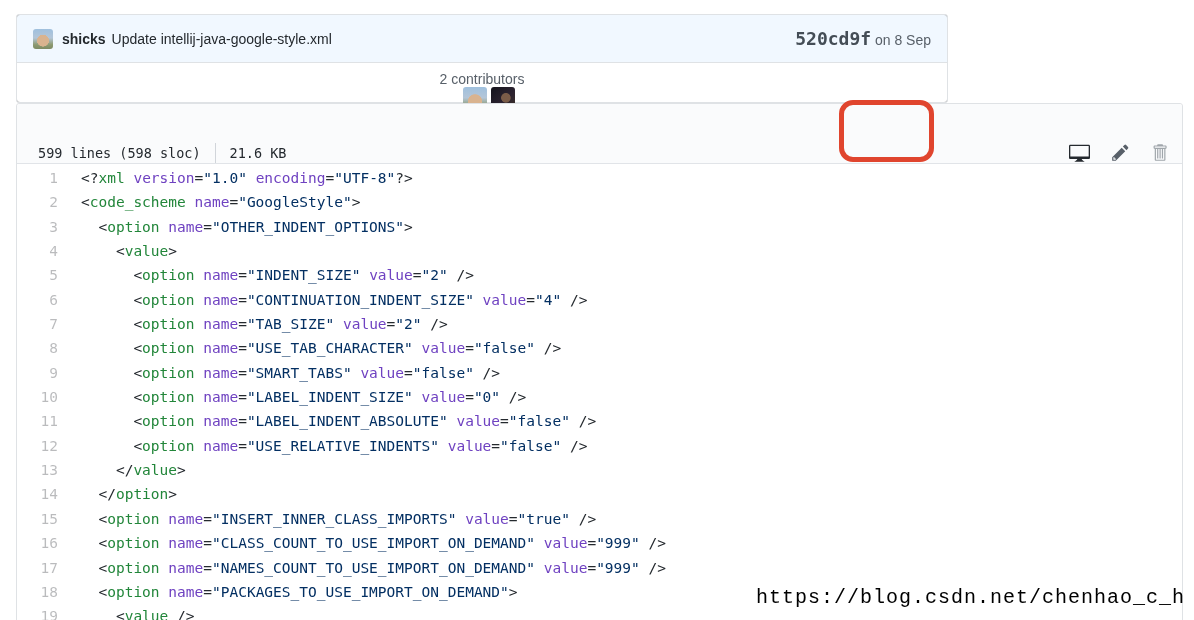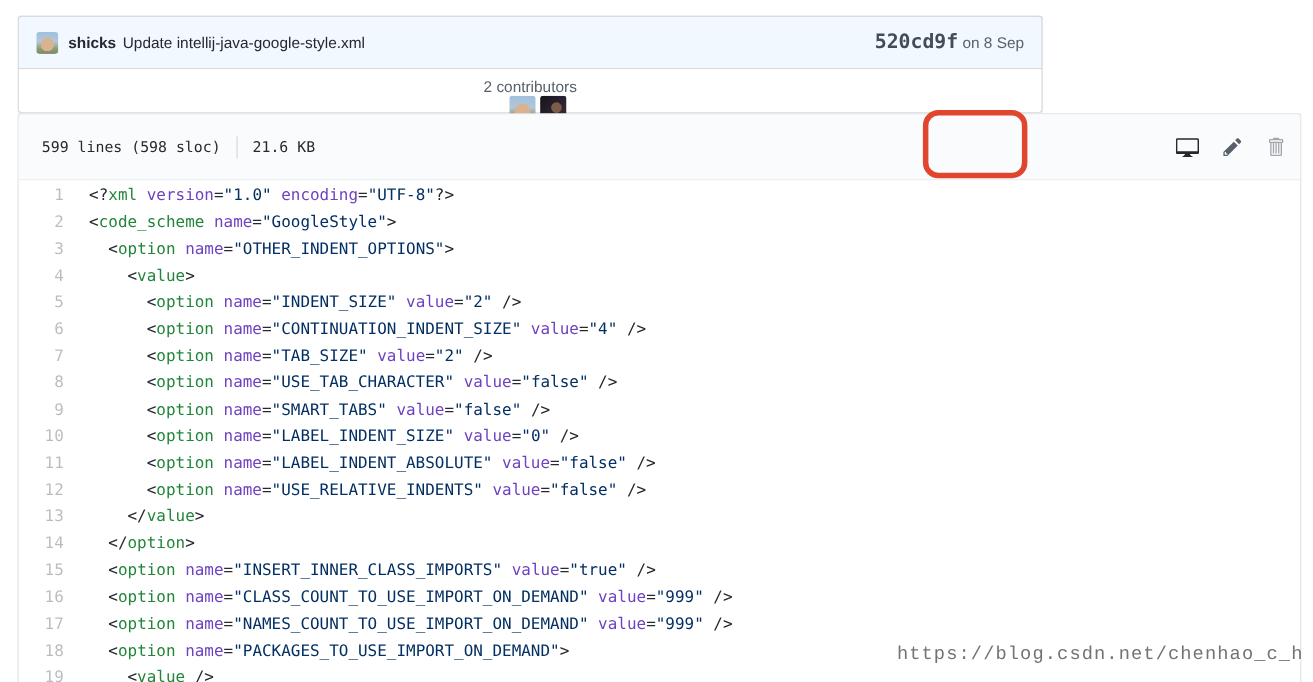--- a/index.html
+++ b/index.html
@@ -57,21 +57,21 @@
       linear-gradient(135deg, #14141c 0%, #2b2230 55%, #3e3128 100%);
   }
 
   
   .file-box {
     position: absolute; left: 16px; top: 103px; width: 1167px; height: 600px;
     border: 1px solid #dfe2e5; border-radius: 3px 3px 0 0;
     background: #fff;
   }
   .file-header {
-    display: flex; align-items: center;
+    display: flex; align-items: flex-end;
     height: 60px;
     background: #fafbfc;
     border-bottom: 1px solid #e1e4e8;
     border-radius: 3px 3px 0 0;
     padding: 0 14px 0 21px;
   }
   .file-info {
     display: flex; align-items: center;
     font-family: "DejaVu Sans Mono", monospace;
     font-size: 13.5px; color: #24292e;
@@ -121,22 +121,22 @@
   
   .annotation {
     position: absolute; left: 839px; top: 100px; width: 95px; height: 62px;
     border: 5px solid var(--annotation);
     border-radius: 14px;
     z-index: 5; pointer-events: none;
   }
   .watermark {
     position: absolute; right: 9px; top: 586px;
     font-family: "Liberation Mono", monospace;
-    font-size: 17px; letter-spacing: 1px;
-    color: #737373;
+    font-size: 20px; letter-spacing: 1px;
+    color: #000000;
     z-index: 4; pointer-events: none;
   }
 </style>
 </head>
 <body>
 
 <div class="commit-box">
   <div class="commit-top">
     <span class="avatar-sm"></span>
     <span class="commit-author">shicks</span>

